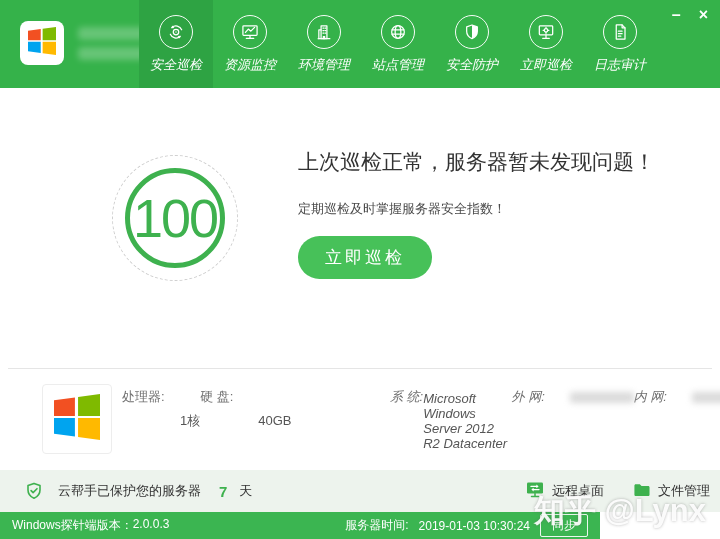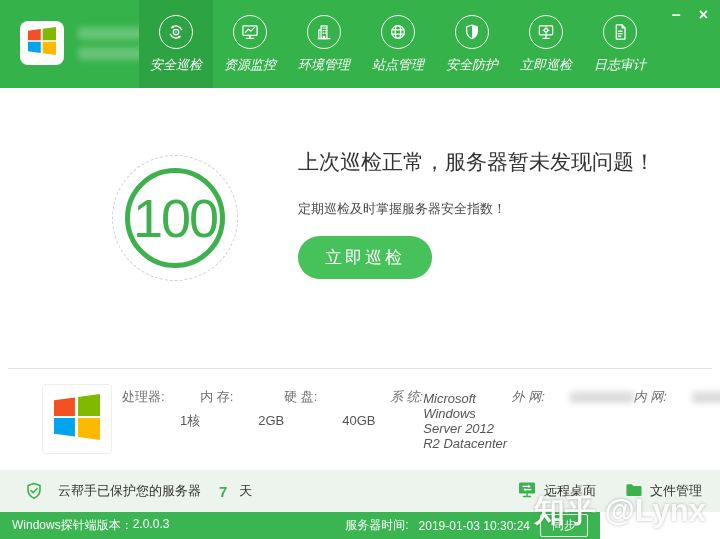--- a/index.html
+++ b/index.html
@@ -58,21 +58,21 @@
   .info-val{color:#555;margin-top:47px;}
   .redact-gray{width:64px;height:11px;border-radius:2px;background:#bdbdbd;opacity:.55;filter:blur(3px);}
 
   
   .protect-bar{position:absolute;left:0;top:470px;width:720px;height:42px;background:var(--bar-bg);
     display:flex;align-items:center;}
   .protect-bar .shield{margin-left:24px;display:flex;}
   .protect-text{margin-left:14px;font-size:13px;color:var(--text-dark);}
   .protect-days{margin-left:18px;font-size:15px;font-weight:bold;color:var(--accent-green);}
   .protect-unit{margin-left:12px;font-size:13px;color:var(--text-dark);}
-  .protect-actions{margin-left:auto;margin-right:18px;display:flex;align-items:center;gap:28px;}
+  .protect-actions{margin-left:auto;margin-right:10px;display:flex;align-items:center;gap:28px;}
   .protect-action{display:flex;align-items:center;gap:7px;cursor:pointer;font-size:13px;color:var(--text-dark);}
 
   
   .status-bar{position:absolute;left:0;top:512px;width:600px;height:27px;background:var(--status-green);
     display:flex;align-items:center;color:#fff;font-size:12px;}
   .status-left{margin-left:12px;display:flex;}
   .status-right{margin-left:auto;margin-right:12px;display:flex;align-items:center;gap:10px;}
   .sync-btn{border:1px solid rgba(255,255,255,.9);border-radius:2px;background:transparent;color:#fff;
     font-size:12px;padding:2px 11px;cursor:pointer;font-family:Liberation Mono, monospace;}
 
@@ -206,24 +206,20 @@
       </svg>
     </span>
   </div>
 
   <div class="info-col left">
     <div class="info-row">
       <span class="info-lbl">处理器:</span>
       <span class="info-val">1核</span>
     </div>
     <div class="info-row">
-      <span class="info-lbl">内 存:</span>
-      <span class="info-val">2GB</span>
-    </div>
-    <div class="info-row">
       <span class="info-lbl">硬 盘:</span>
       <span class="info-val">40GB</span>
     </div>
   </div>
 
   <div class="info-col right">
     <div class="info-row">
       <span class="info-lbl">系 统:</span>
       <span class="info-val">Microsoft Windows Server 2012 R2 Datacenter</span>
     </div>

